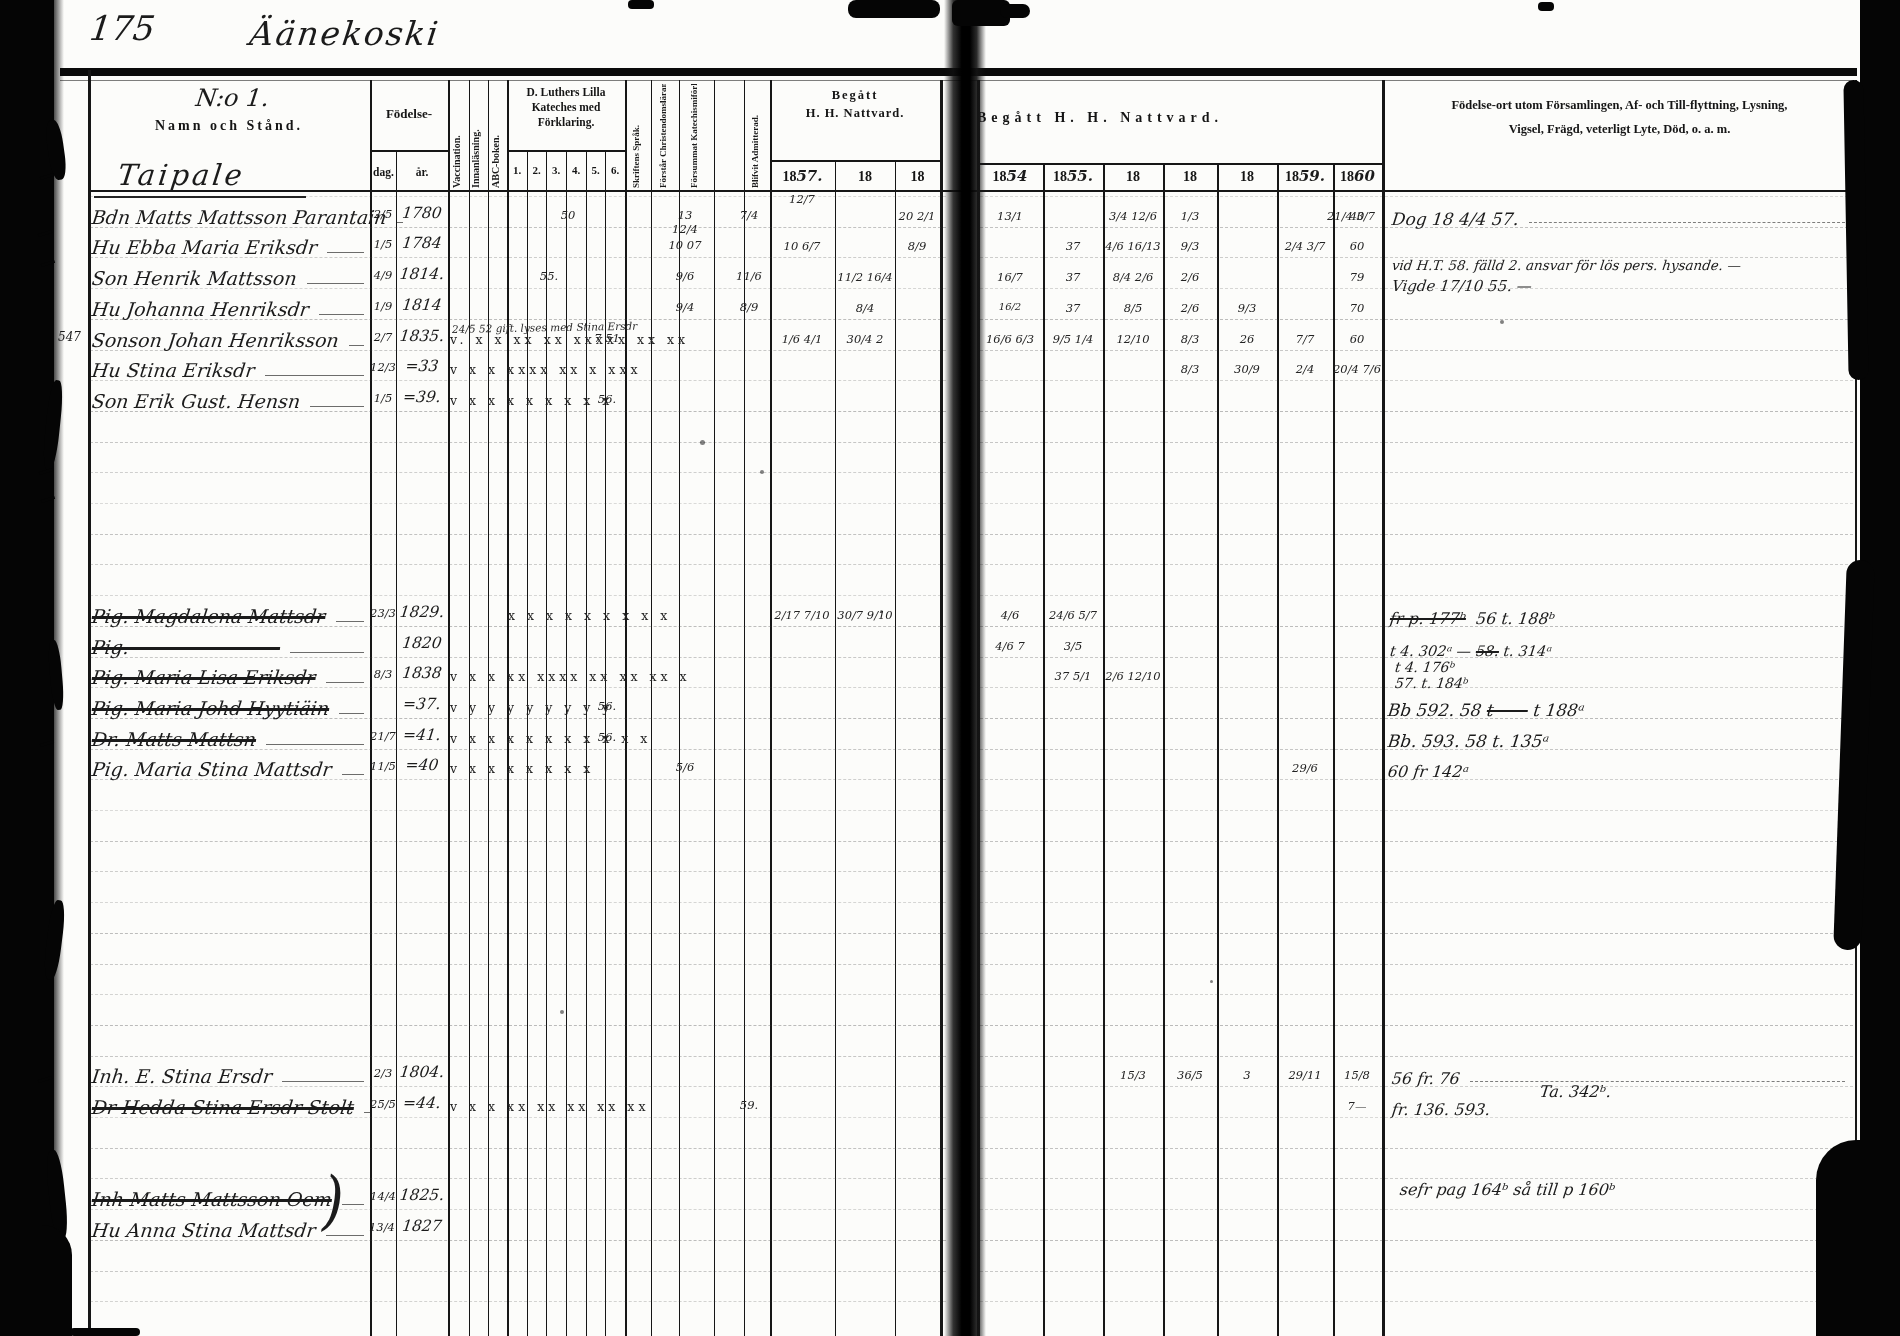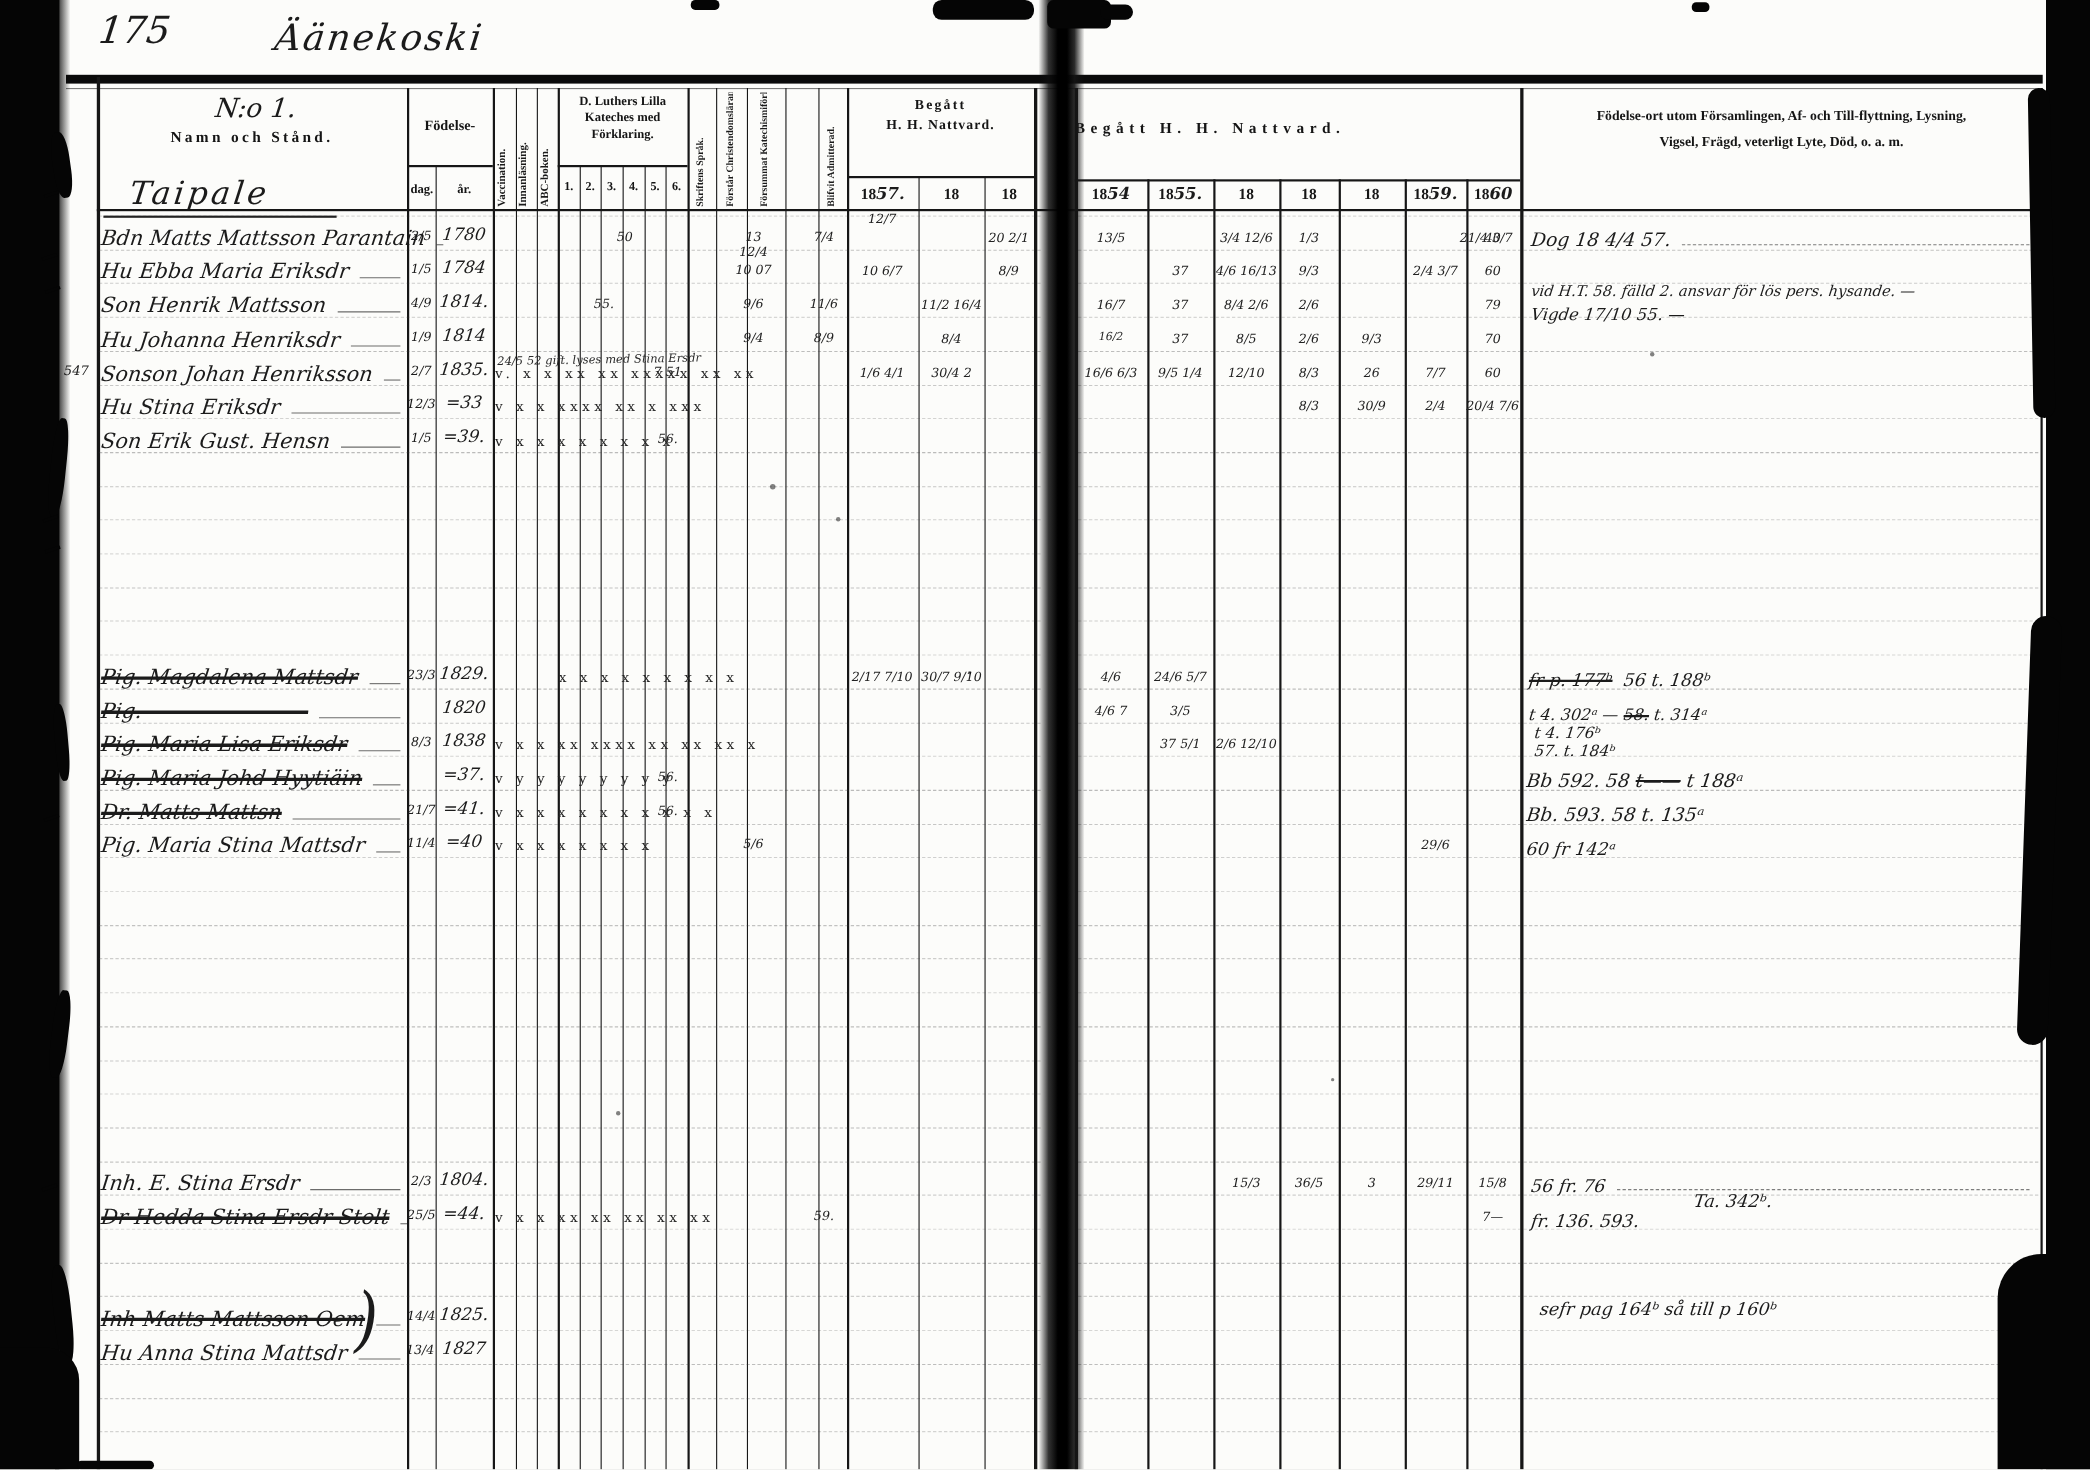--- a/index.html
+++ b/index.html
@@ -194,21 +194,21 @@
       <span class="nm hand skew" style="font-size: 19px;">Bdn Matts Mattsson Parantain</span>
       <span class="trail"></span>
     </div>
     <div class="hand" style="position: absolute; left: 369px; top: 206.7px; width: 28px; text-align: center; font-size: 11.5px;">2/5</div>
     <div class="hand skew" style="position: absolute; left: 397px; top: 203.7px; width: 50px; text-align: center; font-size: 15.5px;">1780</div>
     <div class="cmark" style="left: 551px; top: 207.7px; width: 34px; font-size: 11.5px;">50</div>
     <div class="cmark" style="left: 668px; top: 207.7px; width: 34px; font-size: 11.5px;">13 12/4</div>
     <div class="cmark" style="left: 732px; top: 207.7px; width: 34px; font-size: 11.5px;">7/4</div>
     <div class="cmark" style="left: 771px; top: 192px; width: 62px; font-size: 11.5px;">12/7</div>
     <div class="cmark" style="left: 886px; top: 208.7px; width: 62px; font-size: 11.5px;">20 2/1</div>
-    <div class="cmark" style="left: 979px; top: 208.7px; width: 62px; font-size: 11.5px;">13/5</div>
+    <div class="cmark" style="left: 979px; top: 208.7px; width: 62px; font-size: 11.5px;">13/1</div>
     <div class="cmark" style="left: 1102px; top: 208.7px; width: 62px; font-size: 11.5px;">3/4 12/6</div>
     <div class="cmark" style="left: 1159px; top: 208.7px; width: 62px; font-size: 11.5px;">1/3</div>
     <div class="cmark" style="left: 1320px; top: 208.7px; width: 62px; font-size: 11.5px;">21/4 3/7</div>
     <div class="cmark" style="left: 1326px; top: 208.7px; width: 62px; font-size: 11.5px;">40</div>
     <div class="name-row" style="left: 92px; top: 230.4px; width: 274px;">
       <span class="nm hand skew" style="font-size: 19px;">Hu Ebba Maria Eriksdr</span>
       <span class="trail"></span>
     </div>
     <div class="hand" style="position: absolute; left: 369px; top: 237.4px; width: 28px; text-align: center; font-size: 11.5px;">1/5</div>
     <div class="hand skew" style="position: absolute; left: 397px; top: 234.4px; width: 50px; text-align: center; font-size: 15.5px;">1784</div>
@@ -327,21 +327,21 @@
       <span class="trail"></span>
     </div>
     <div class="hand" style="position: absolute; left: 369px; top: 728.6px; width: 28px; text-align: center; font-size: 11.5px;">21/7</div>
     <div class="hand skew" style="position: absolute; left: 397px; top: 725.6px; width: 50px; text-align: center; font-size: 15.5px;">=41.</div>
     <div class="mstring" style="left: 450px; top: 730.6px; font-size: 12.5px;">v x x x x x x x x x x</div>
     <div class="cmark" style="left: 590px; top: 729.6px; width: 34px; font-size: 11.5px;">56.</div>
     <div class="name-row" style="left: 92px; top: 752.3px; width: 274px;">
       <span class="nm hand skew" style="font-size: 19px;">Pig. Maria Stina Mattsdr</span>
       <span class="trail"></span>
     </div>
-    <div class="hand" style="position: absolute; left: 369px; top: 759.3px; width: 28px; text-align: center; font-size: 11.5px;">11/4</div>
+    <div class="hand" style="position: absolute; left: 369px; top: 759.3px; width: 28px; text-align: center; font-size: 11.5px;">11/5</div>
     <div class="hand skew" style="position: absolute; left: 397px; top: 756.3px; width: 50px; text-align: center; font-size: 15.5px;">=40</div>
     <div class="mstring" style="left: 450px; top: 761.3px; font-size: 12.5px;">v x x x x x x x</div>
     <div class="cmark" style="left: 668px; top: 760.3px; width: 34px; font-size: 11.5px;">5/6</div>
     <div class="cmark" style="left: 1274px; top: 761.3px; width: 62px; font-size: 11.5px;">29/6</div>
     <div class="name-row" style="left: 92px; top: 1059.3px; width: 274px;">
       <span class="nm hand skew" style="font-size: 19px;">Inh. E. Stina Ersdr</span>
       <span class="trail"></span>
     </div>
     <div class="hand" style="position: absolute; left: 369px; top: 1066.3px; width: 28px; text-align: center; font-size: 11.5px;">2/3</div>
     <div class="hand skew" style="position: absolute; left: 397px; top: 1063.3px; width: 50px; text-align: center; font-size: 15.5px;">1804.</div>

